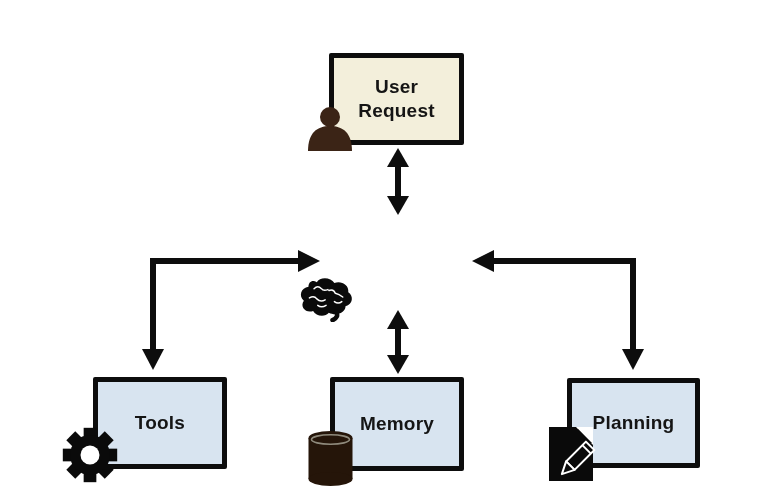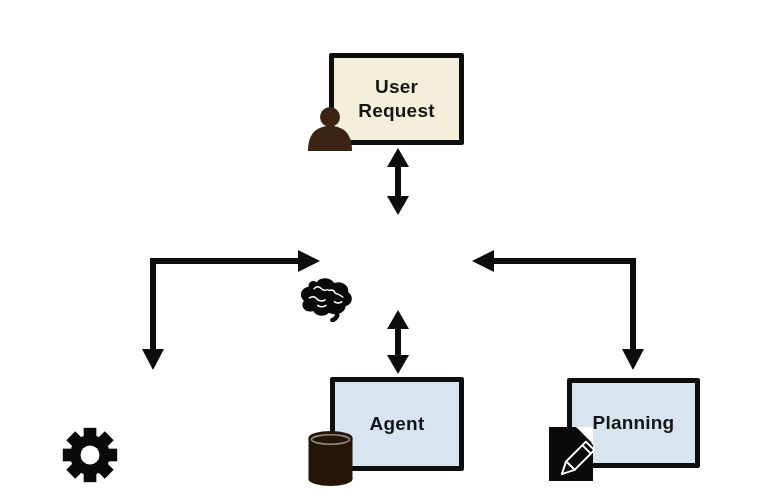--- a/index.html
+++ b/index.html
@@ -56,23 +56,26 @@
       <polygon points="472,253 494,242 494,264" stroke="none"></polygon>
       <polygon points="633,362 622,341 644,341" stroke="none"></polygon>
     </g>
   </svg>
 
   <div class="node node-user-request">
     <span class="node-label">User Request</span>
   </div>
 
 
+  <div class="node node-tools">
+    <span class="node-label">Tools</span>
+  </div>
 
   <div class="node node-memory">
-    <span class="node-label">Agent</span>
+    <span class="node-label">Memory</span>
   </div>
 
   <div class="node node-planning">
     <span class="node-label">Planning</span>
   </div>
 
   <svg class="icon icon-user" viewBox="0 0 50 45">
     <g fill="#3b2416">
       <circle cx="25" cy="11" r="10"></circle>
       <path d="M3 45 C3 27 12 20 25 20 C38 20 47 27 47 45 Z"></path>

